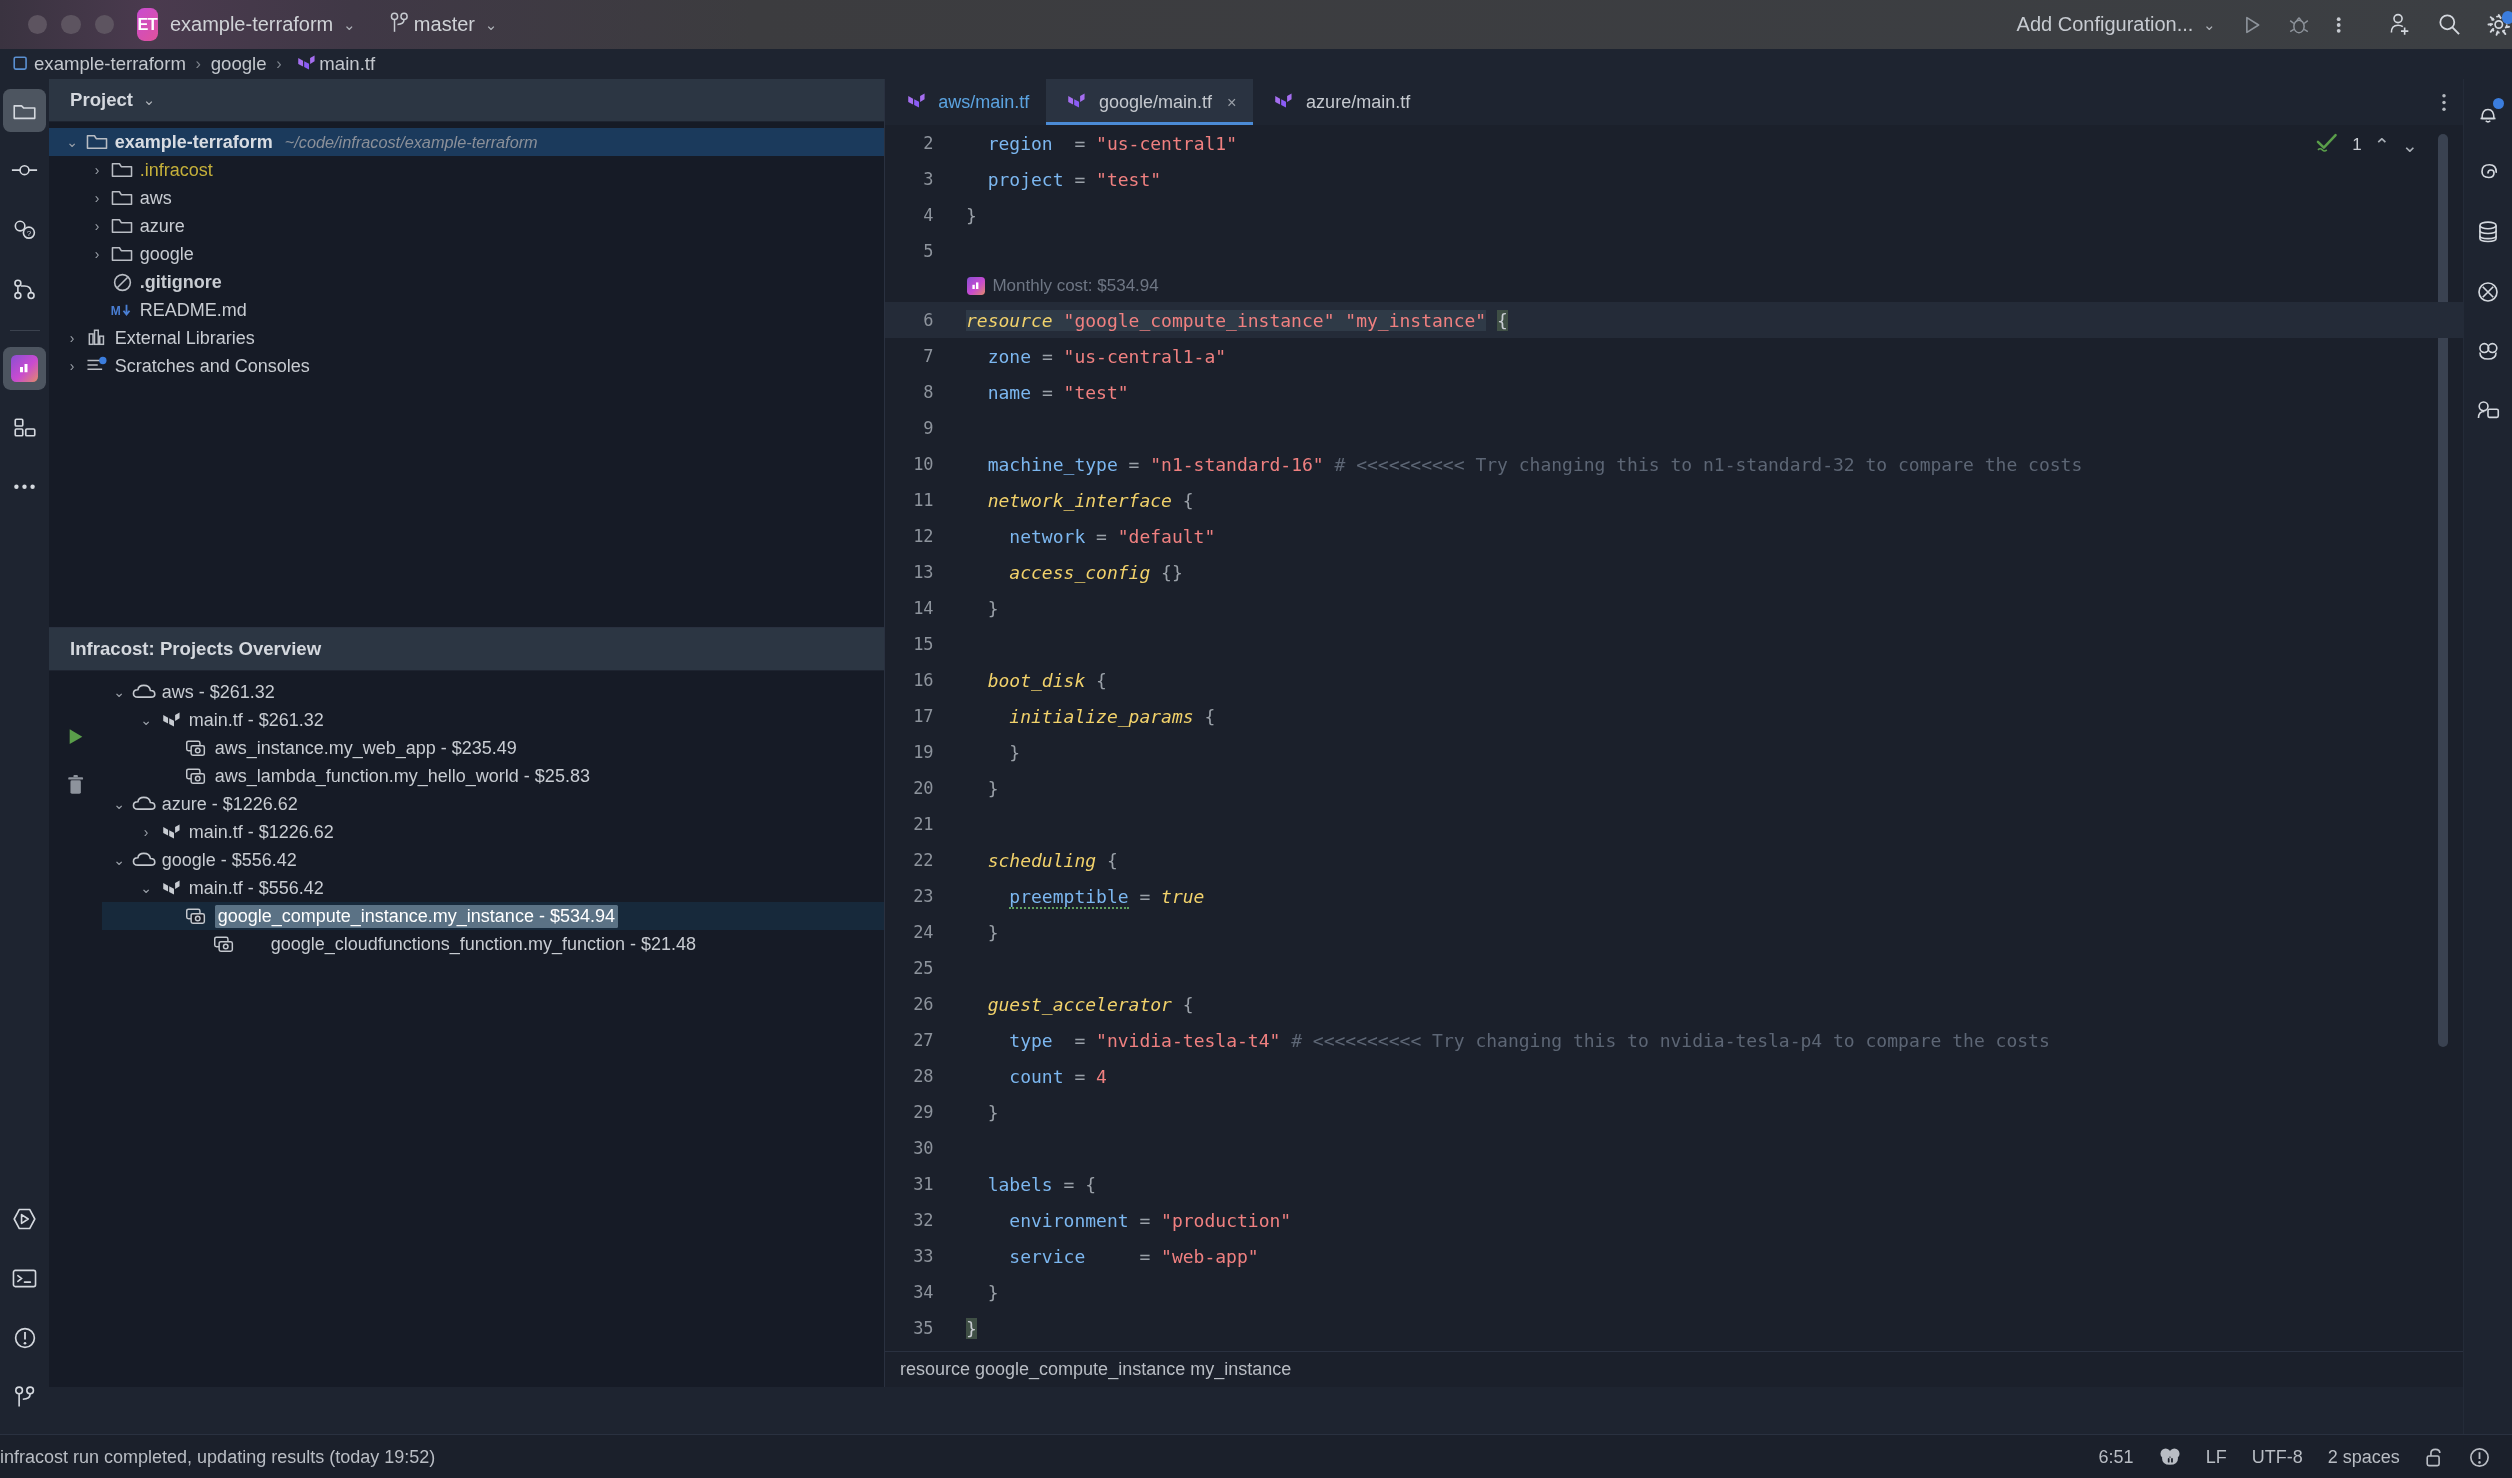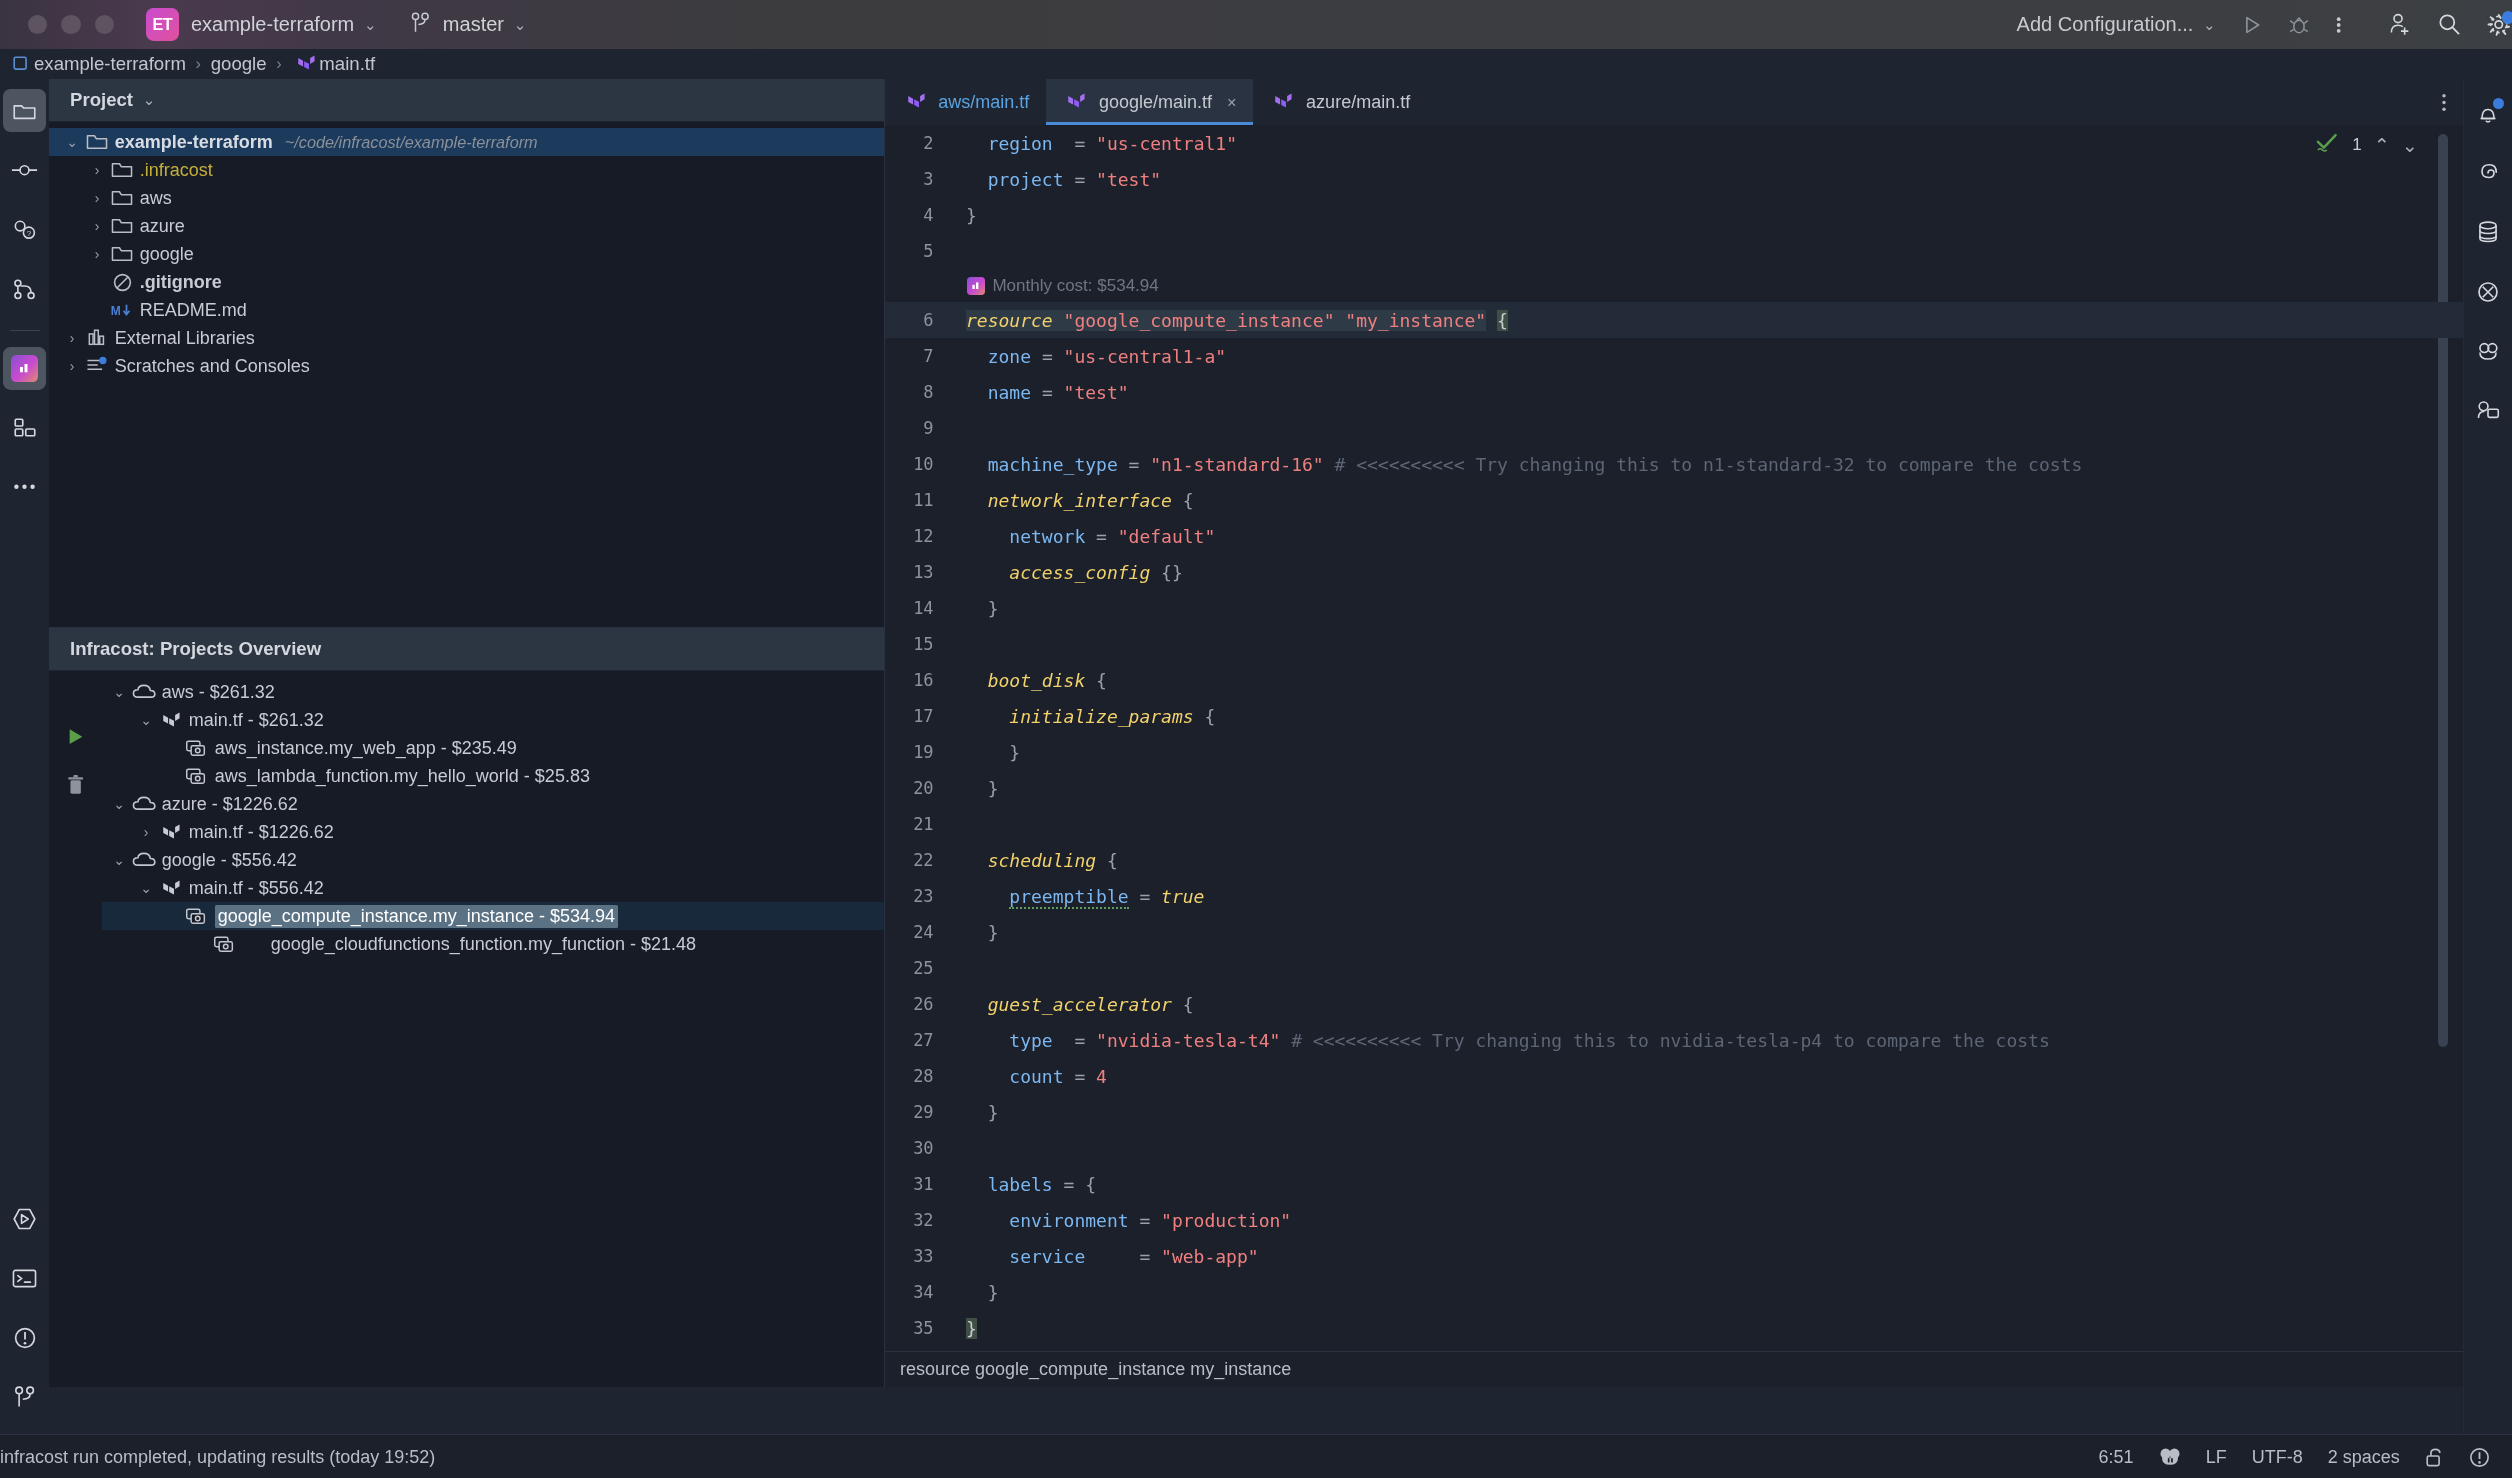--- a/index.html
+++ b/index.html
@@ -13,21 +13,21 @@
 
   
   .titlebar {
     position: absolute; top: 0; left: 0; width: 2512px; height: 49px;
     background: linear-gradient(90deg, #3a3340 0%, #4a3a4e 6%, #403846 14%, #3c3c3f 30%, #3c3f43 100%);
     display: flex; align-items: center;
   }
   .traffic { display: flex; gap: 14px; margin-left: 28px; }
   .tl { width: 19.3px; height: 19.3px; border-radius: 50%; background: #5d5460; }
   .proj-badge {
-    width: 33px; height: 33px; border-radius: 7.4px; margin-left: 32px;
+    width: 21px; height: 33px; border-radius: 7.4px; margin-left: 23px;
     background: linear-gradient(135deg, #c94bd0 0%, #e0529c 100%);
     color: #fff; font-size: 16.3px; font-weight: bold;
     display: flex; align-items: center; justify-content: center;
     letter-spacing: -0.4px;
   }
   .tb-text { color: #cfd2d6; font-size: 20px; margin-left: 12px; }
   .chev { color: #b0b4ba; font-size: 15px; margin-left: 9.7px; }
   .branch-ico { margin-left: 34px; }
   .tb-right { margin-left: auto; display: flex; align-items: center; justify-content: flex-end; }
   .tb-right .tb-text { color: #c7cbd1; }
@@ -201,21 +201,21 @@
   <div class="chev">⌄</div>
 
   <span class="branch-ico">
     <svg width="19.3" height="22" viewBox="0 0 26 30">
         <circle cx="6" cy="6" r="4.2" fill="none" stroke="#c7cbd1" stroke-width="2"></circle>
         <circle cx="19" cy="6" r="4.2" fill="none" stroke="#c7cbd1" stroke-width="2"></circle>
         <path d="M6 10 L6 27" stroke="#c7cbd1" stroke-width="2" fill="none"></path>
         <path d="M19 10 Q19 17 10 17" stroke="#c7cbd1" stroke-width="2" fill="none"></path>
       </svg>
   </span>
-  <div class="tb-text" style="margin-left:13px;">master</div>
+  <div class="tb-text" style="margin-left:5px;">master</div>
   <div class="chev">⌄</div>
 
   <div class="tb-right">
     <div class="tb-text">Add Configuration...</div>
     <div class="chev">⌄</div>
     <div class="icon-btn">
       <svg width="22" height="22" viewBox="0 0 30 30">
           <path d="M8 5 L24 15 L8 25 Z" fill="none" stroke="#8e949c" stroke-width="2.2" stroke-linejoin="round"></path>
         </svg>
     </div>

